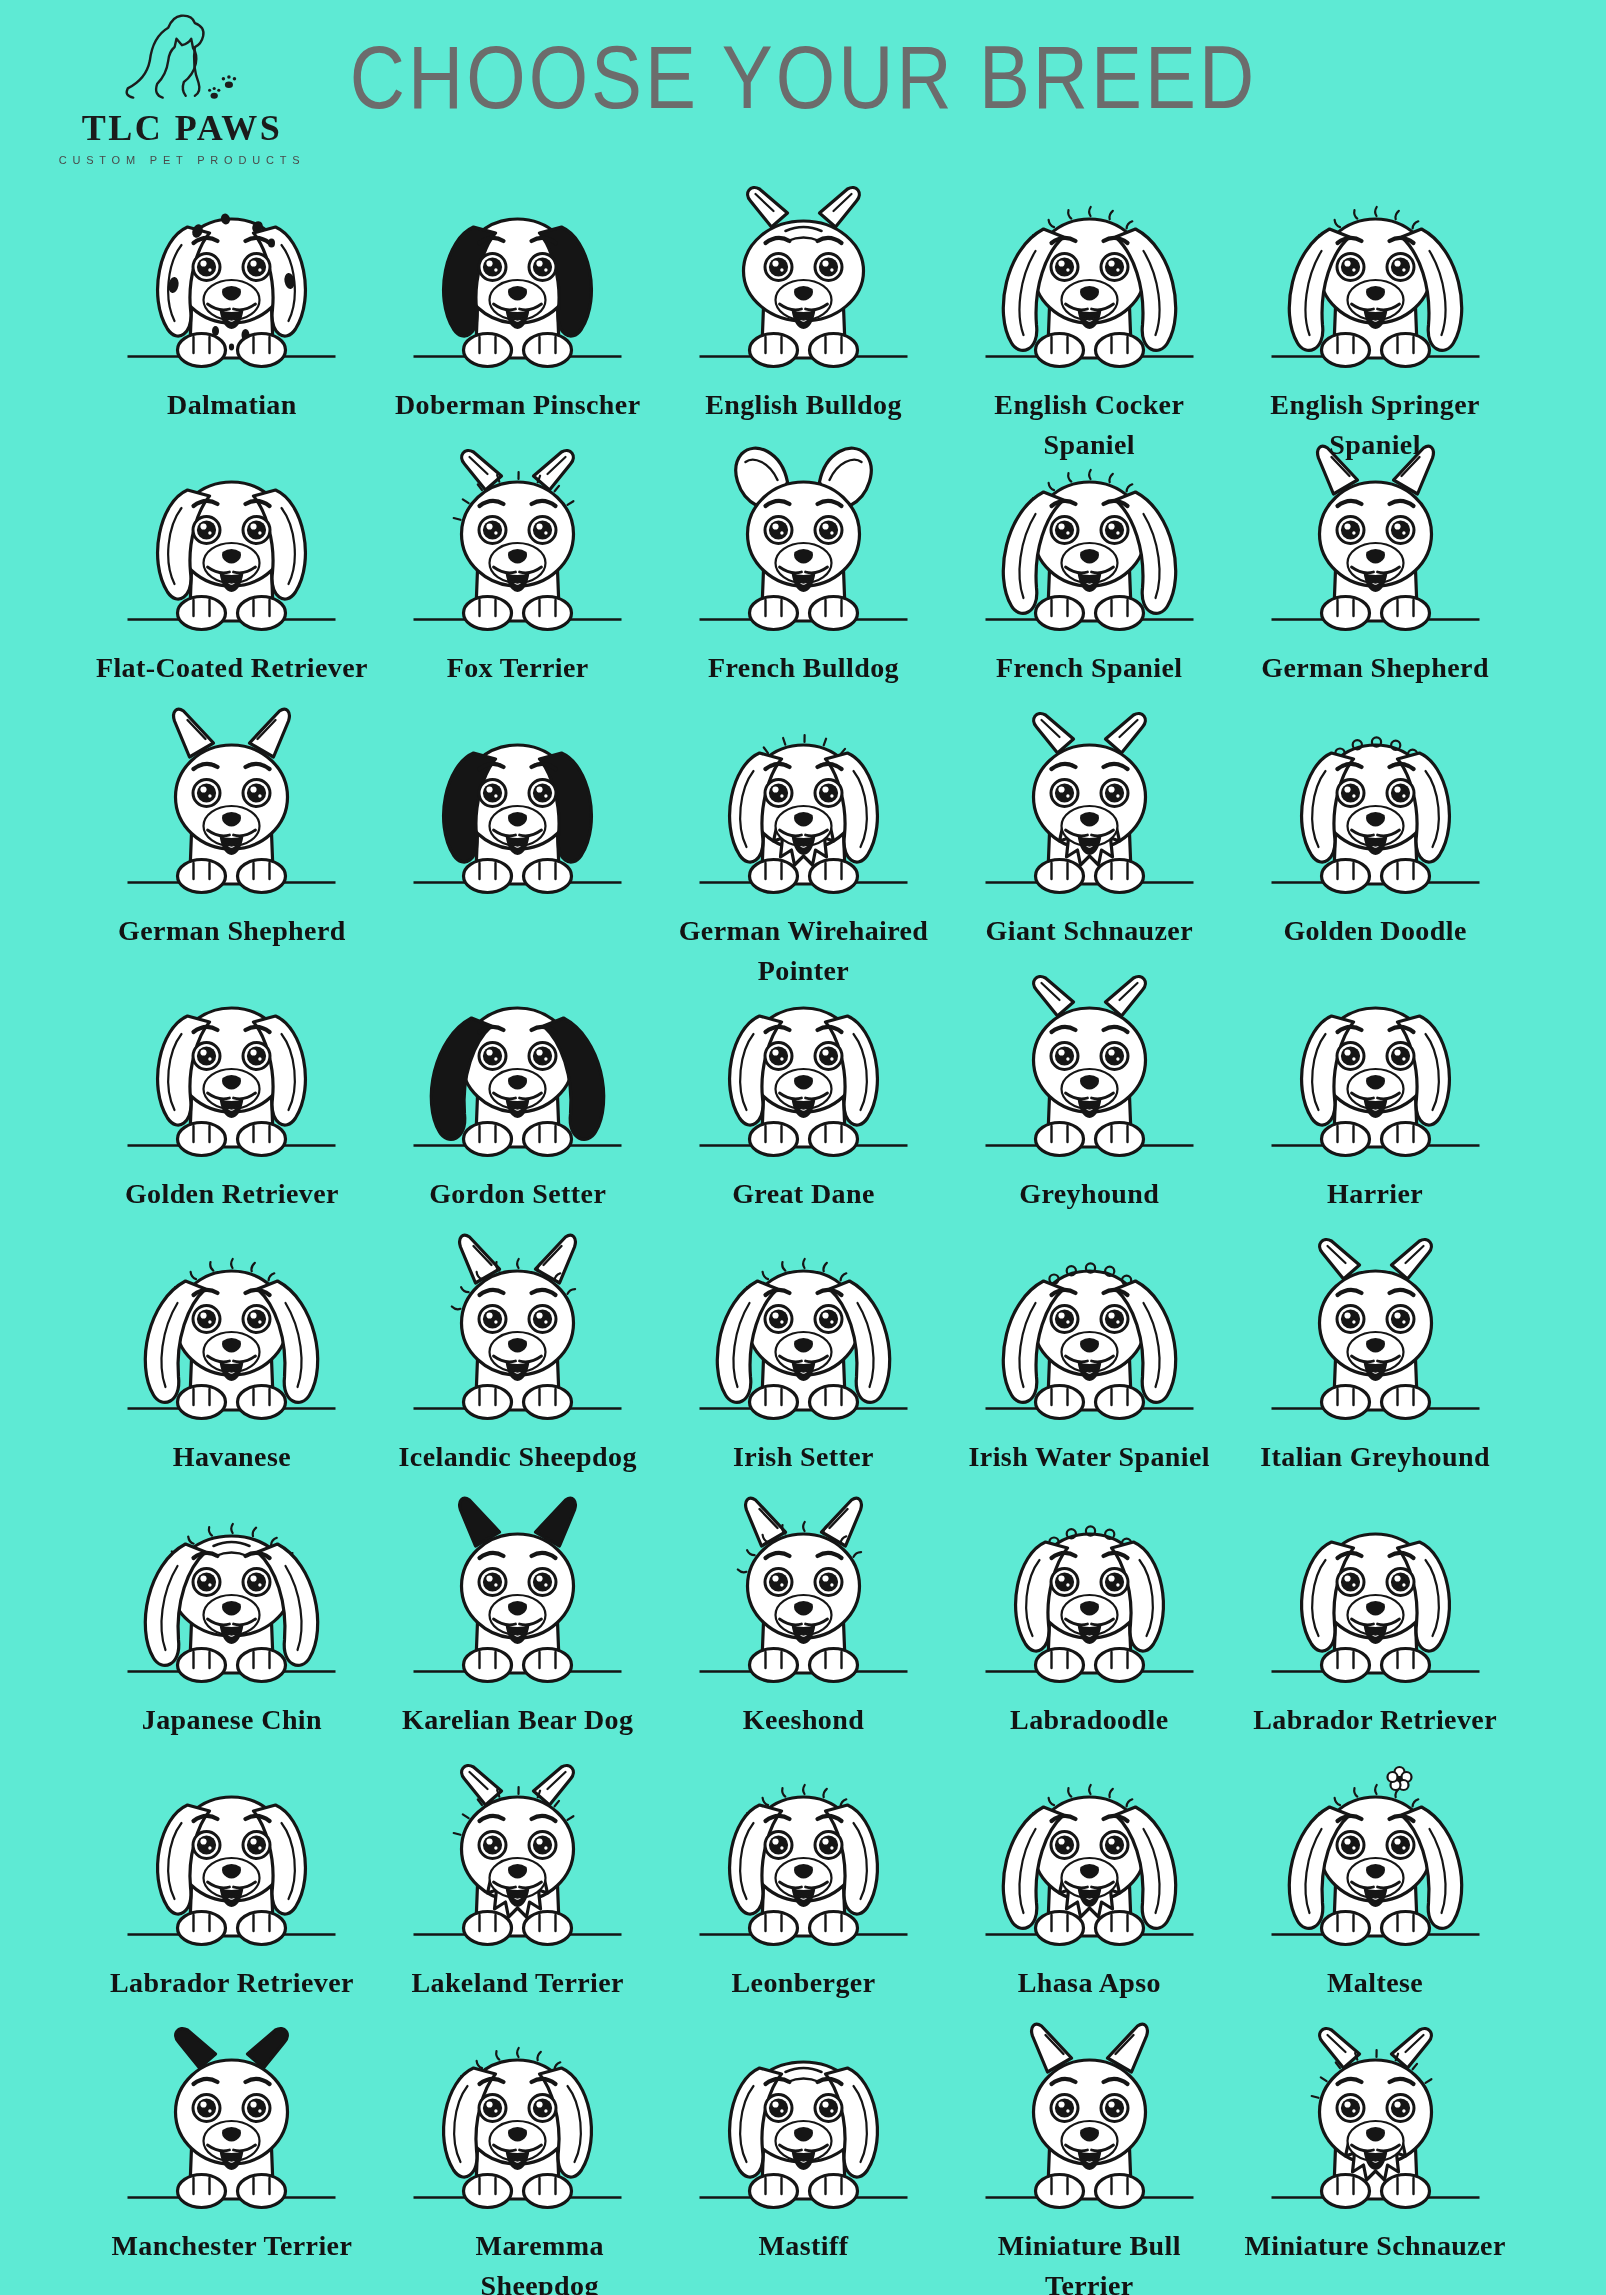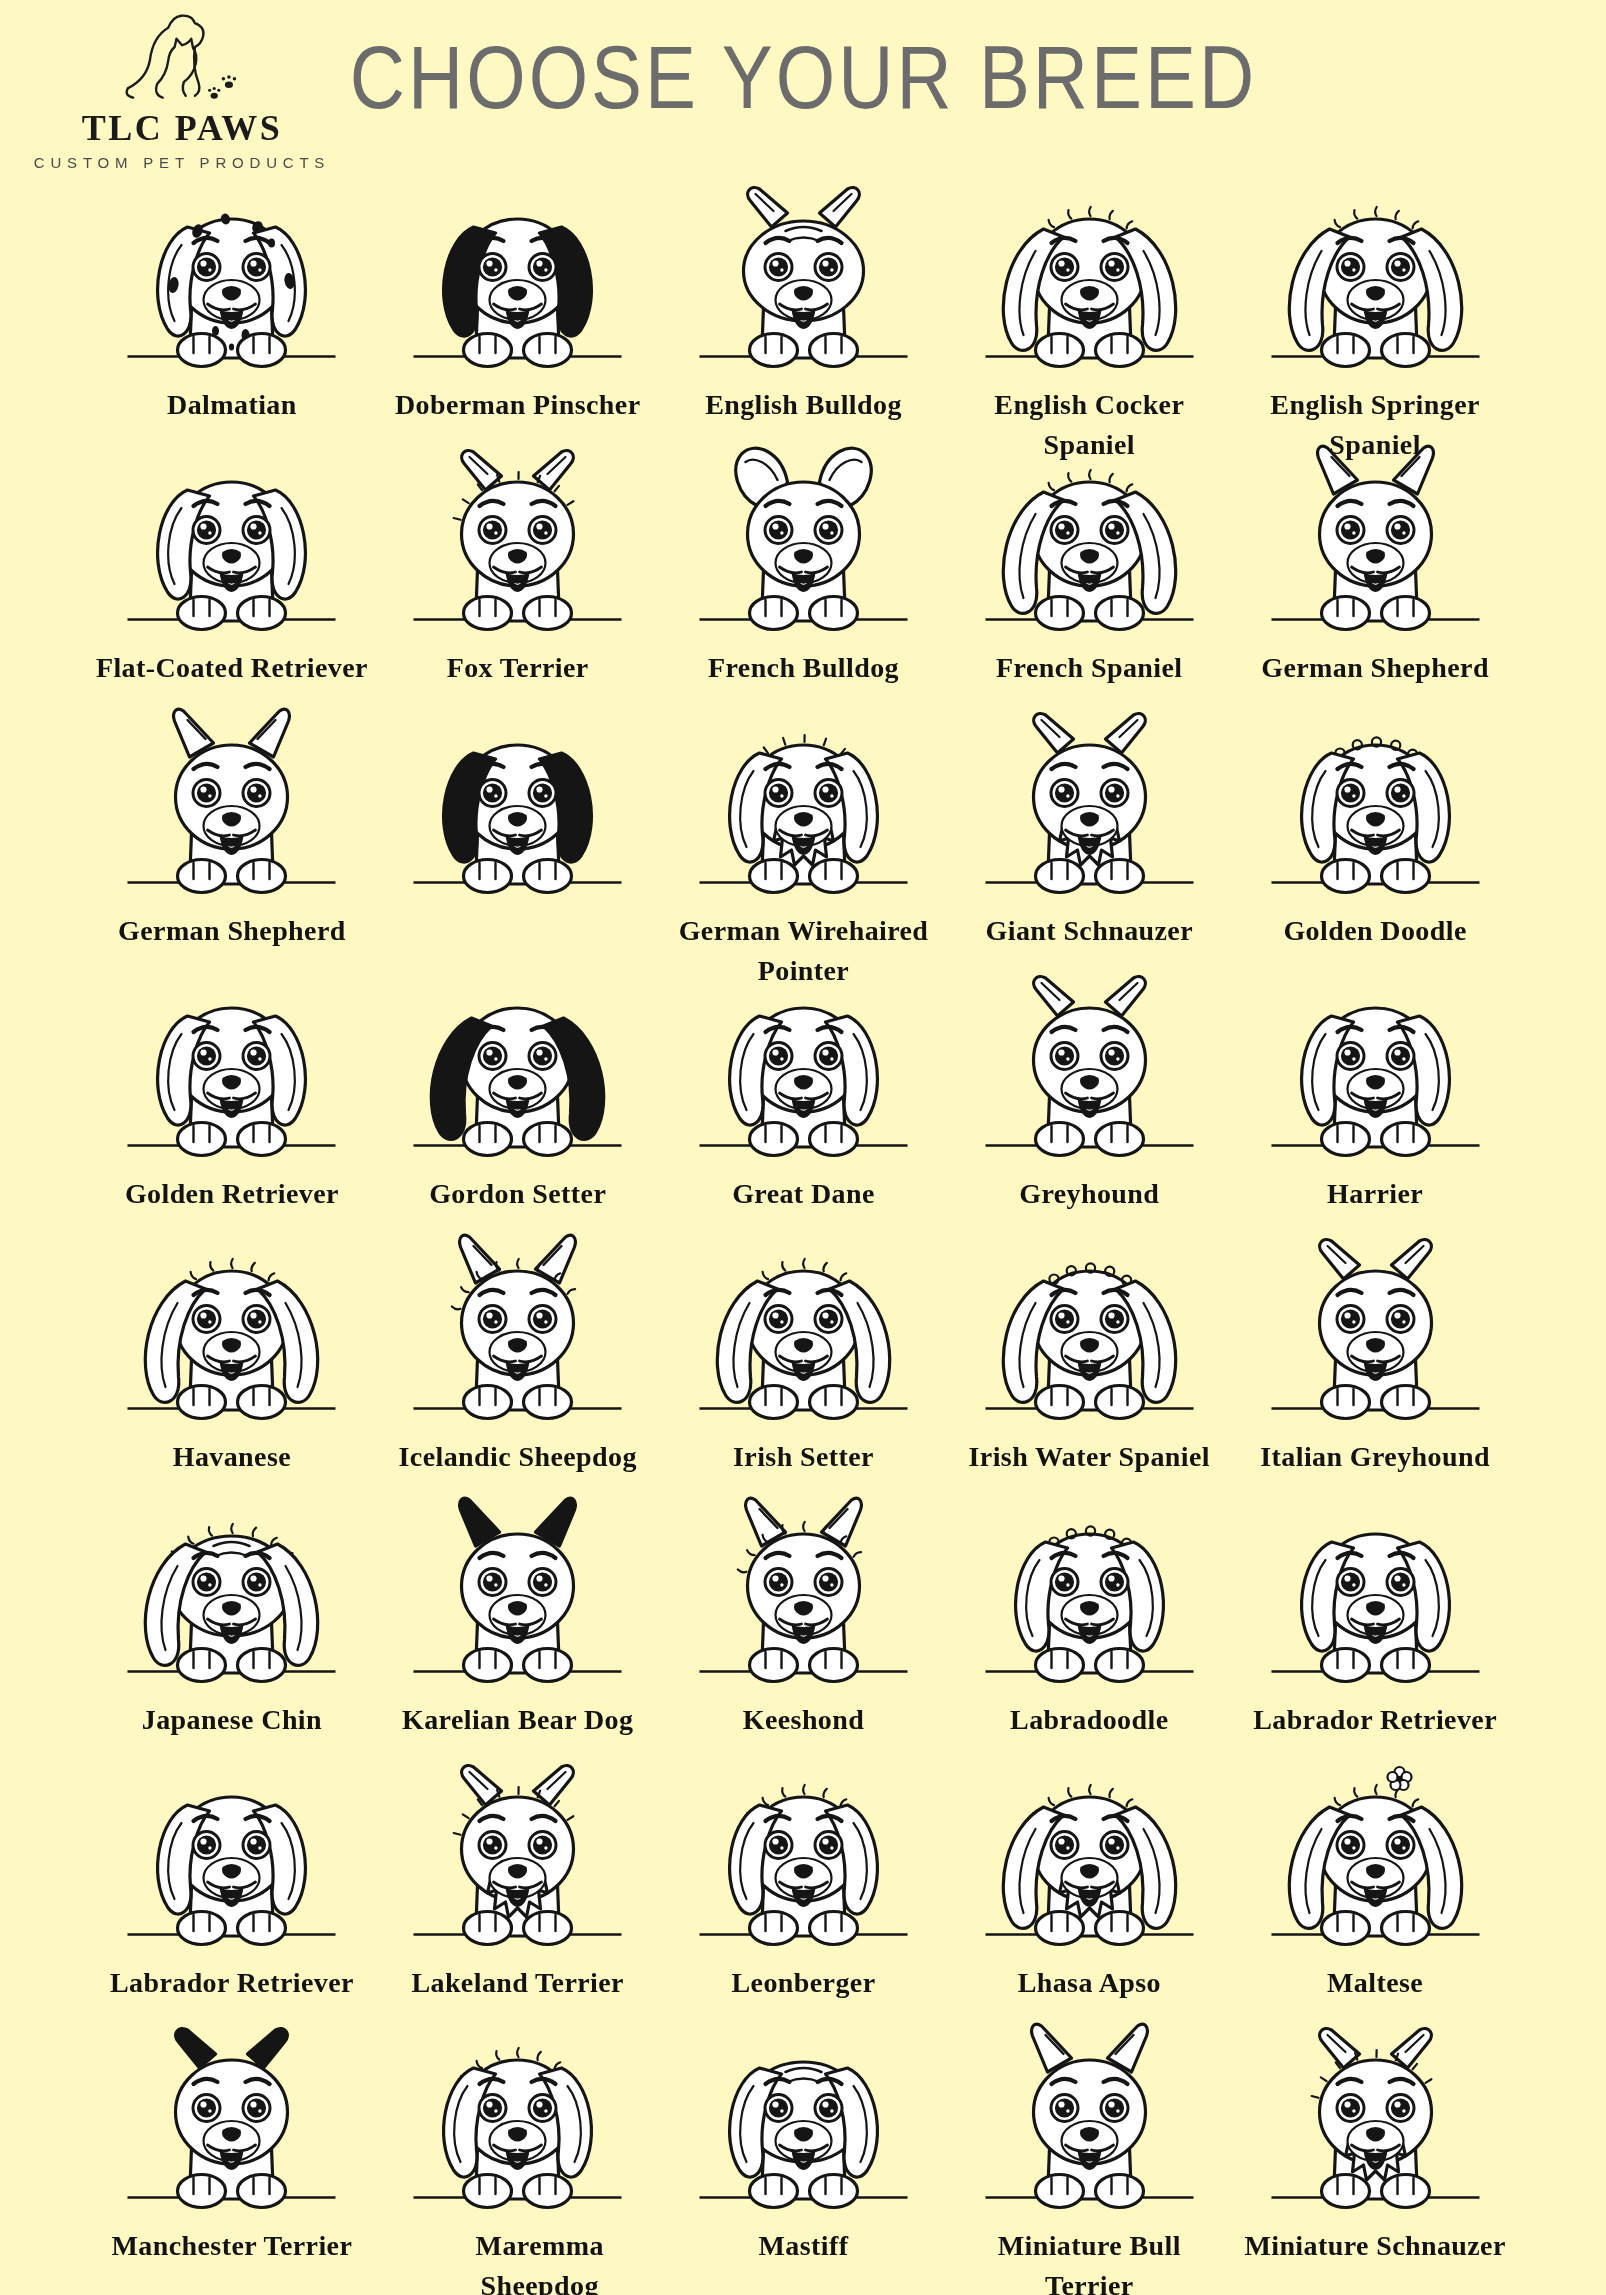--- a/index.html
+++ b/index.html
@@ -16,21 +16,21 @@
     position:absolute;left:58px;top:13.2px;width:248px;
     display:flex;flex-direction:column;align-items:center;
   }
   .brand-art{width:124px;height:92px;}
   .brand-name{
     font-family:"Liberation Serif","DejaVu Serif",serif;
     font-weight:700;font-size:36px;letter-spacing:2.5px;color:#1b1b1b;margin-top:1.7px;
   }
   .brand-tagline{
     font-family:"Liberation Sans","DejaVu Sans",sans-serif;
-    font-size:15px;letter-spacing:5.8px;color:#4a4a4a;margin-top:5px;white-space:nowrap;
+    font-size:11px;letter-spacing:5.8px;color:#4a4a4a;margin-top:5px;white-space:nowrap;
   }
   .title{
     position:absolute;left:0;right:0;top:30px;margin:0;
     text-align:center;
     font-family:"Liberation Sans","DejaVu Sans",sans-serif;
     font-weight:400;font-size:83px;letter-spacing:3.3px;color:#6c6c6c;
     transform:scale(.92,1.08);
   }
   
   .breed-grid{
@@ -51,21 +51,21 @@
   .breed-label{
     height:53px;margin-top:3.3px;padding:0 5px;
     text-align:center;
     font-size:28px;line-height:1.45;font-weight:700;
     letter-spacing:0.4px;color:#131313;
   }
 </style>
 </head>
 <body>
 
-<div class="poster" style="background: #fef9c3;">
+<div class="poster" style="background: #5eead4;">
   <div class="header">
     <div class="brand">
       <svg class="brand-art" viewBox="0 0 130 100" fill="none" stroke="#1c1c1c" stroke-width="2.6" stroke-linecap="round" stroke-linejoin="round">
         <path d="M12 92 Q2 90 6 82 Q26 72 30 52 Q33 26 50 16 Q55 4 64 3 Q76 2 79 11 Q90 15 88 25 Q86 34 79 37 Q76 58 83 76 Q86 86 79 90"></path>
         <path d="M44 92 Q34 89 38 77 Q48 67 50 52 Q51 42 57 37 L59 28 L65 35 Q72 33 75 28 L77 38 Q82 45 80 55 Q77 68 67 75 Q64 84 69 90"></path>
         <g stroke-width="0" fill="#1c1c1c">
           <ellipse cx="100" cy="90" rx="4" ry="3.2"></ellipse>
           <circle cx="95" cy="84" r="1.7"></circle>
             <circle cx="100" cy="82" r="1.7"></circle>
             <circle cx="105" cy="84" r="1.7"></circle>

